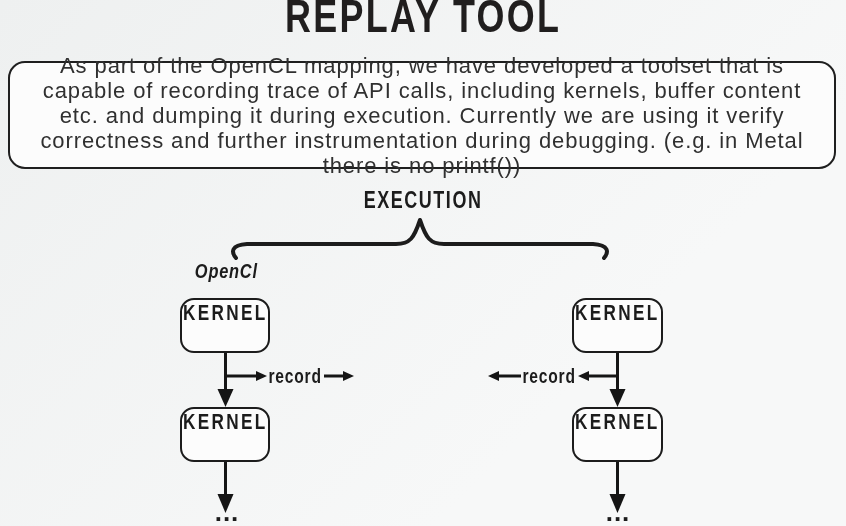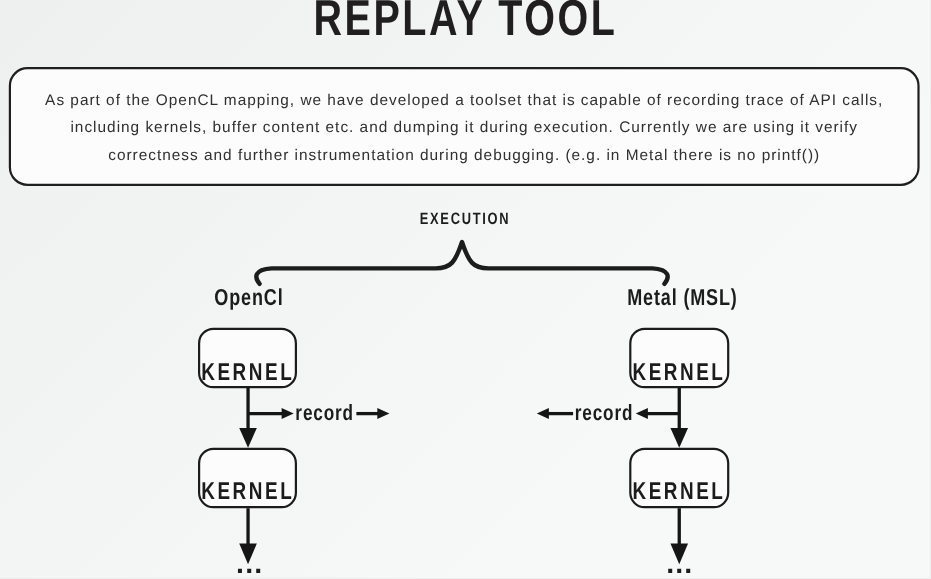--- a/index.html
+++ b/index.html
@@ -34,44 +34,45 @@
   .description-box {
     left: 8px; top: 61px; width: 828px; height: 108px;
     box-sizing: border-box;
     border: 2px solid #1f1f1f;
     border-radius: 17px;
     background: var(--box-fill, #fbfcfc);
     display: flex; align-items: center; justify-content: center;
   }
   .description-text {
     width: 780px;
-    font-size: 14px;
+    font-size: 22px;
     line-height: 25px;
     letter-spacing: 0.9px;
     color: #303030;
     text-align: center;
   }
   .execution-label {
     left: 0; top: 188px; width: 846px;
-    font-size: 15px; line-height: 24px;
+    font-size: 23px; line-height: 24px;
     letter-spacing: 2px;
   }
   .branch-label {
     top: 258px; width: 220px;
     font-size: 21px; line-height: 26px;
     letter-spacing: 1px;
+    font-style: italic;
   }
   .branch-label.left  { left: 116px; }
   .branch-label.right { left: 510px; }
   .node-box {
     box-sizing: border-box;
     border: 2px solid #1c1c1c;
     border-radius: 14px;
     background: var(--box-fill, #fdfdfd);
-    display: flex; align-items: flex-end; justify-content: center;
+    display: flex; align-items: flex-start; justify-content: center;
   }
   .node-box .node-label {
     font-size: 22px;
     letter-spacing: 3px;
   }
   .kernel-l1 { left: 180px; top: 298px; width: 90px; height: 55px; }
   .kernel-l2 { left: 180px; top: 407px; width: 90px; height: 55px; }
   .kernel-r1 { left: 572px; top: 298px; width: 91px; height: 55px; }
   .kernel-r2 { left: 572px; top: 407px; width: 91px; height: 55px; }
   .comparison-box {
@@ -138,23 +139,20 @@
       <polygon points="256,371 256,381 267,376"></polygon>
       <polygon points="343,371 343,381 354,376"></polygon>
       <polygon points="589,371 589,381 578,376"></polygon>
       <polygon points="499,371 499,381 488,376"></polygon>
     </g>
   </svg>
 
   <div class="abs branch-label left center-text">
     <span class="cond">OpenCl</span>
   </div>
-  <div class="abs branch-label right center-text">
-    <span class="cond">Metal (MSL)</span>
-  </div>
 
   <div class="abs node-box kernel-l1">
     <span class="cond node-label">KERNEL</span>
   </div>
   <div class="abs node-box kernel-l2">
     <span class="cond node-label">KERNEL</span>
   </div>
   <div class="abs node-box kernel-r1">
     <span class="cond node-label">KERNEL</span>
   </div>

